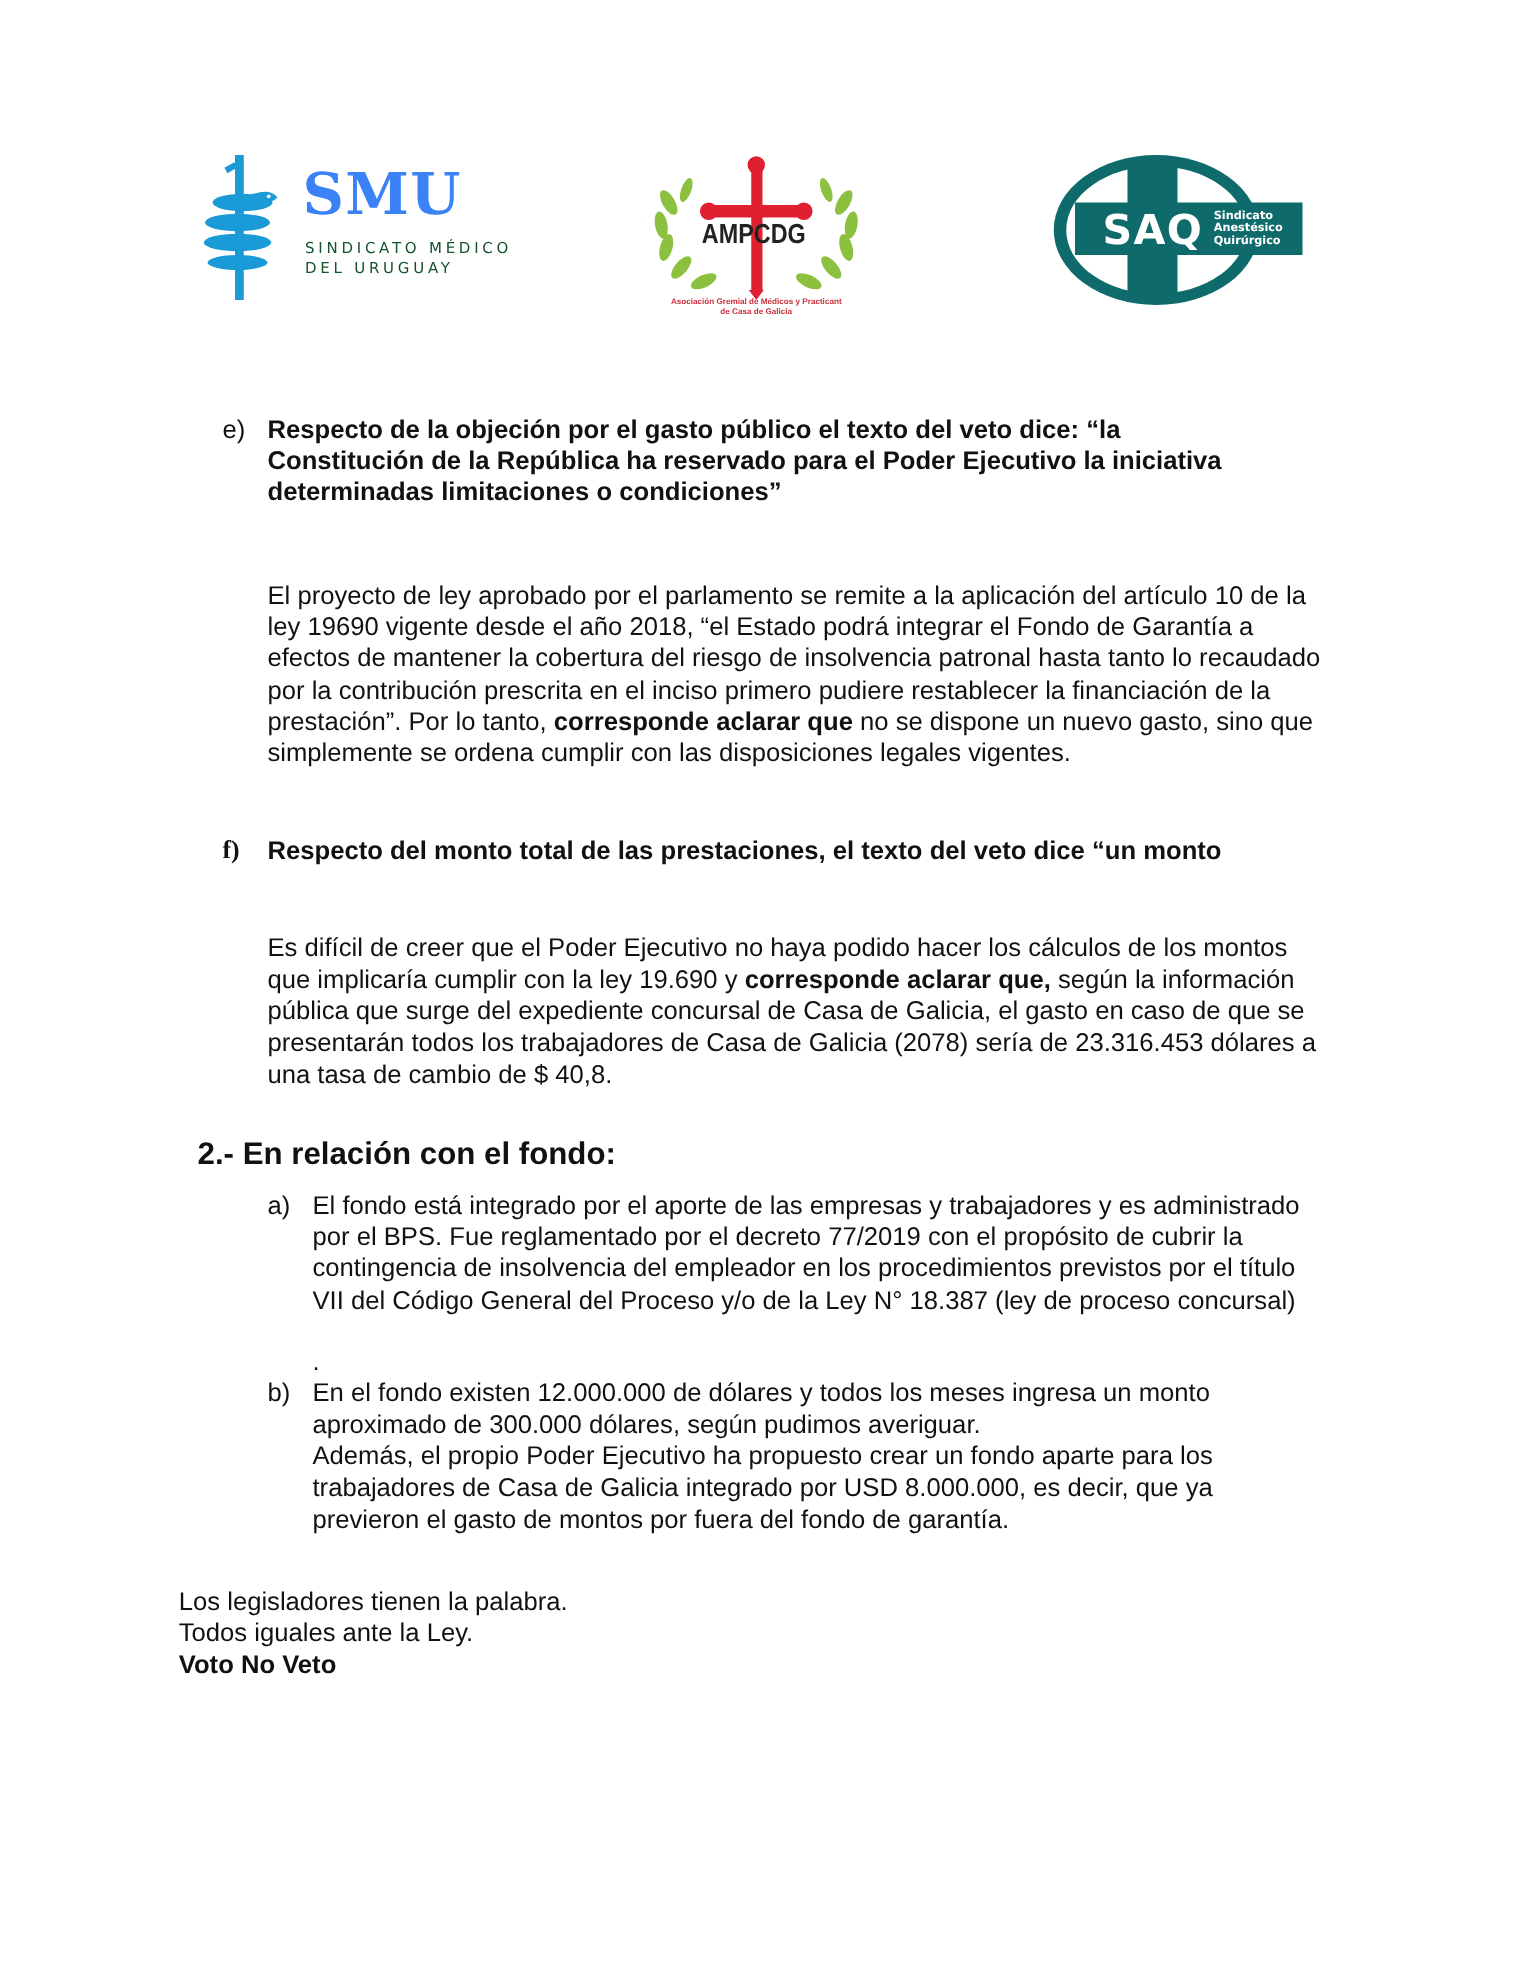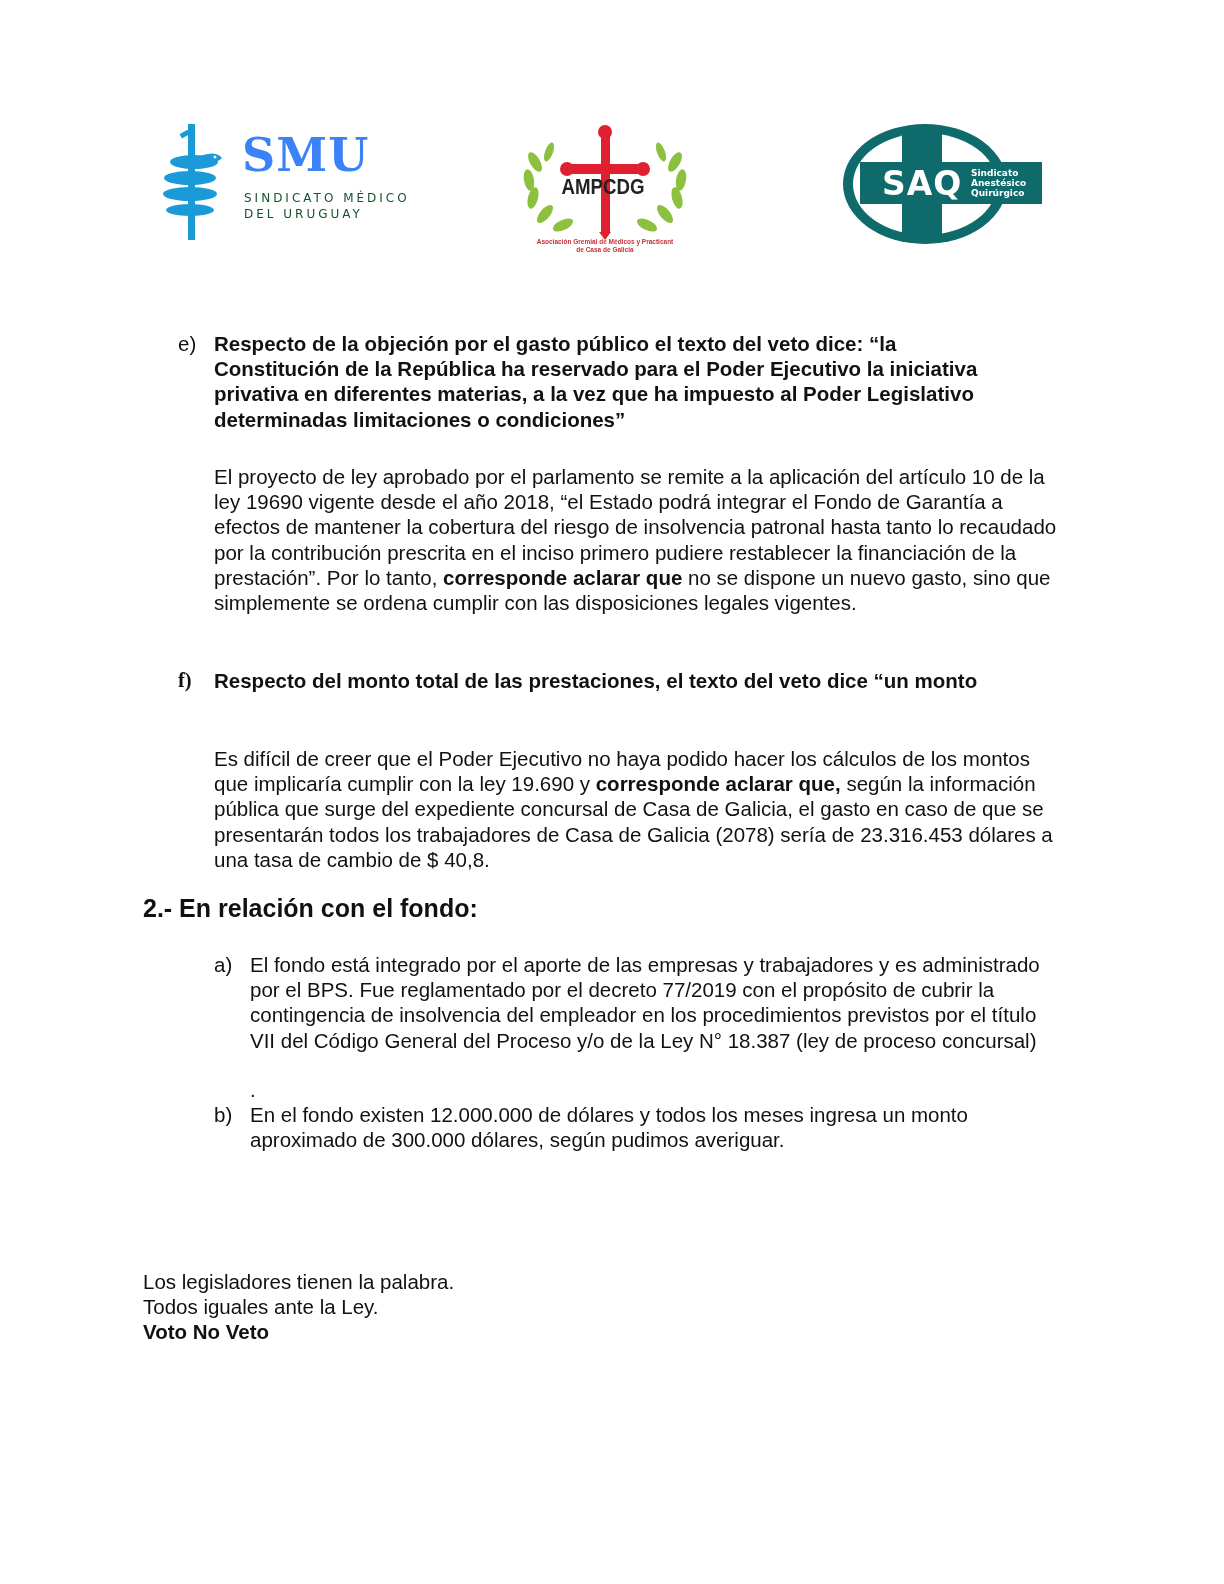--- a/index.html
+++ b/index.html
@@ -24,21 +24,21 @@
   .saq-text { position: absolute; left: 42px; top: 42px; font-family: "DejaVu Sans", sans-serif;
     font-weight: bold; font-size: 33px; color: #ffffff; letter-spacing: 1px; }
   .saq-sub { position: absolute; left: 131px; top: 46px; font-family: "DejaVu Sans", sans-serif;
     font-size: 9px; color: #ffffff; line-height: 10px; font-weight: bold; }
 
   .content { position: absolute; left: 0; top: 0; width: 1224px; font-size: 20.5px; line-height: 25.2px; }
   .block { position: absolute; }
   .para-bold { font-weight: bold; }
   .bold { font-weight: bold; }
   .p { margin: 0; }
-  h2 { margin: 0; font-size: 25px; font-weight: bold; }
+  h2 { margin: 15px; font-size: 25px; font-weight: bold; }
 </style>
 </head>
 <body>
 
 <div class="logo" id="logo-smu">
   <svg width="70" height="125" viewBox="0 0 70 125" style="position:absolute;left:0;top:0;">
     <rect x="28" y="4" width="7" height="116" fill="#1a9ad6"></rect>
     <rect x="20" y="12" width="9" height="5" fill="#1a9ad6" transform="rotate(-30 24 14)"></rect>
     <ellipse cx="34" cy="42" rx="24" ry="7" fill="#1a9ad6"></ellipse>
     <ellipse cx="30" cy="58" rx="26" ry="7" fill="#1a9ad6"></ellipse>
@@ -96,40 +96,40 @@
     <div>Quirúrgico</div>
   </div>
 </div>
 
 <div class="content">
 
   <div class="block" style="left:178px; top:331px;">e)</div>
   <div class="block para-bold" style="left:214px; top:331px; width:860px;">
     <div>Respecto de la objeción por el gasto público el texto del veto dice: “la</div>
     <div>Constitución de la República ha reservado para el Poder Ejecutivo la iniciativa</div>
-    <div>privativa en diferentes materias, a la vez que ha impuesto al Poder Legislativo</div>
     <div>determinadas limitaciones o condiciones”</div>
   </div>
   <p class="block p" style="left:214px; top:464px; width:850px;"><span>El proyecto de ley aprobado por el parlamento se remite a la aplicación del artículo 10 de la ley 19690 vigente desde el año 2018, “el Estado podrá integrar el Fondo de Garantía a efectos de mantener la cobertura del riesgo de insolvencia patronal hasta tanto lo recaudado por la contribución prescrita en el inciso primero pudiere restablecer la financiación de la prestación”. Por lo tanto, </span><span class="bold">corresponde aclarar que</span><span> no se dispone un nuevo gasto, sino que simplemente se ordena cumplir con las disposiciones legales vigentes.</span></p>
 
   <div class="block" style="left:178px; top:668px; font-family:'Liberation Serif', serif; font-weight:bold;">f)</div>
   <div class="block para-bold" style="left:214px; top:668px; width:860px;">
     <div>Respecto del monto total de las prestaciones, el texto del veto dice “un monto</div>
   </div>
   <p class="block p" style="left:214px; top:746px; width:855px;"><span>Es difícil de creer que el Poder Ejecutivo no haya podido hacer los cálculos de los montos que implicaría cumplir con la ley 19.690 y </span><span class="bold">corresponde aclarar que,</span><span> según la información pública que surge del expediente concursal de Casa de Galicia, el gasto en caso de que se presentarán todos los trabajadores de Casa de Galicia (2078) sería de 23.316.453 dólares a una tasa de cambio de $ 40,8.</span></p>
 
   <h2 class="block" style="left:143px; top:896px;">2.- En relación con el fondo:</h2>
 
   <div class="block" style="left:214px; top:952px;">a)</div>
   <p class="block p" style="left:250px; top:952px; width:815px;">El fondo está integrado por el aporte de las empresas y trabajadores y es administrado por el BPS. Fue reglamentado por el decreto 77/2019 con el propósito de cubrir la contingencia de insolvencia del empleador en los procedimientos previstos por el título VII del Código General del Proceso y/o de la Ley N° 18.387 (ley de proceso concursal)</p>
   <div class="block" style="left:250px; top:1077px;">.</div>
 
   <div class="block" style="left:214px; top:1102px;">b)</div>
   <div class="block" style="left:250px; top:1102px; width:790px;">
     <p class="p">En el fondo existen 12.000.000 de dólares y todos los meses ingresa un monto aproximado de 300.000 dólares, según pudimos averiguar.</p>
+    <p class="p">Además, el propio Poder Ejecutivo ha propuesto crear un fondo aparte para los trabajadores de Casa de Galicia integrado por USD 8.000.000, es decir, que ya previeron el gasto de montos por fuera del fondo de garantía.</p>
   </div>
 
   <div class="block" style="left:143px; top:1269px;">
     <div>Los legisladores tienen la palabra.</div>
     <div>Todos iguales ante la Ley.</div>
     <div class="bold">Voto No Veto</div>
   </div>
 </div>
 
 </body></html>

